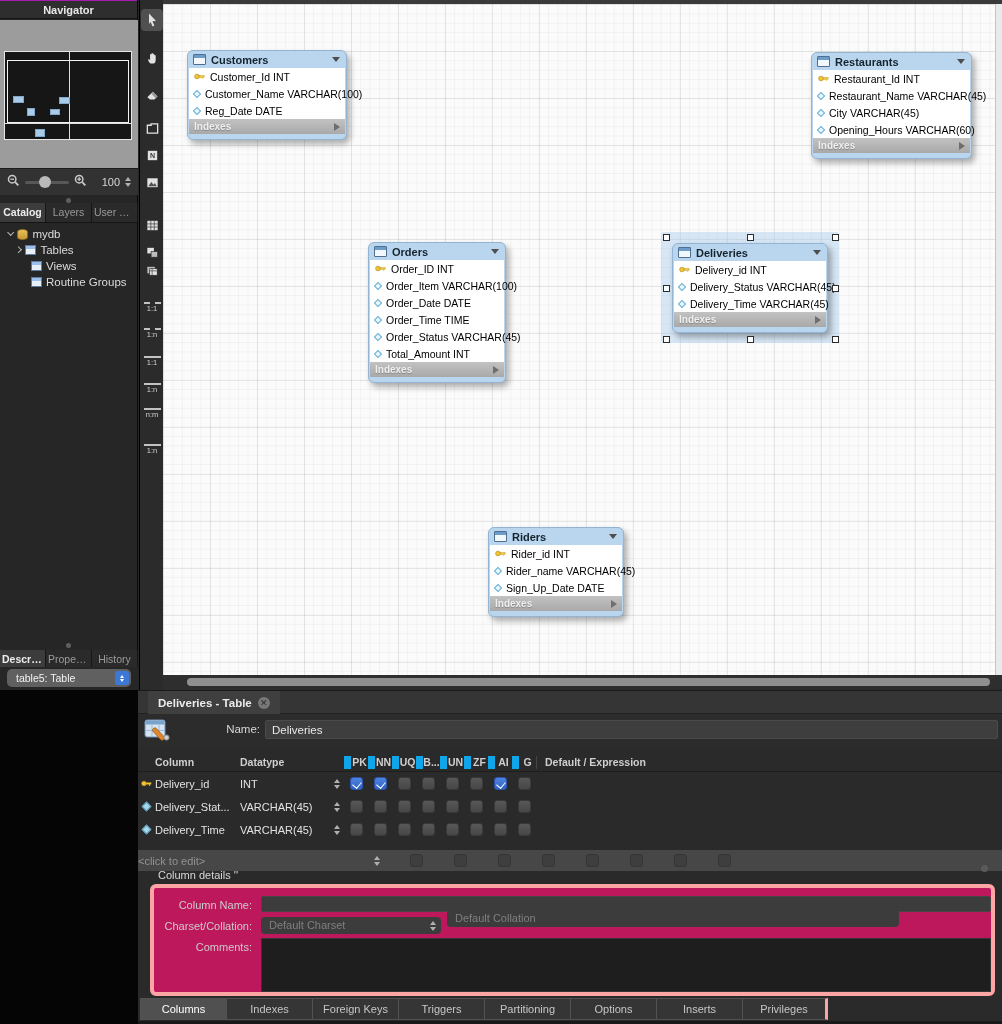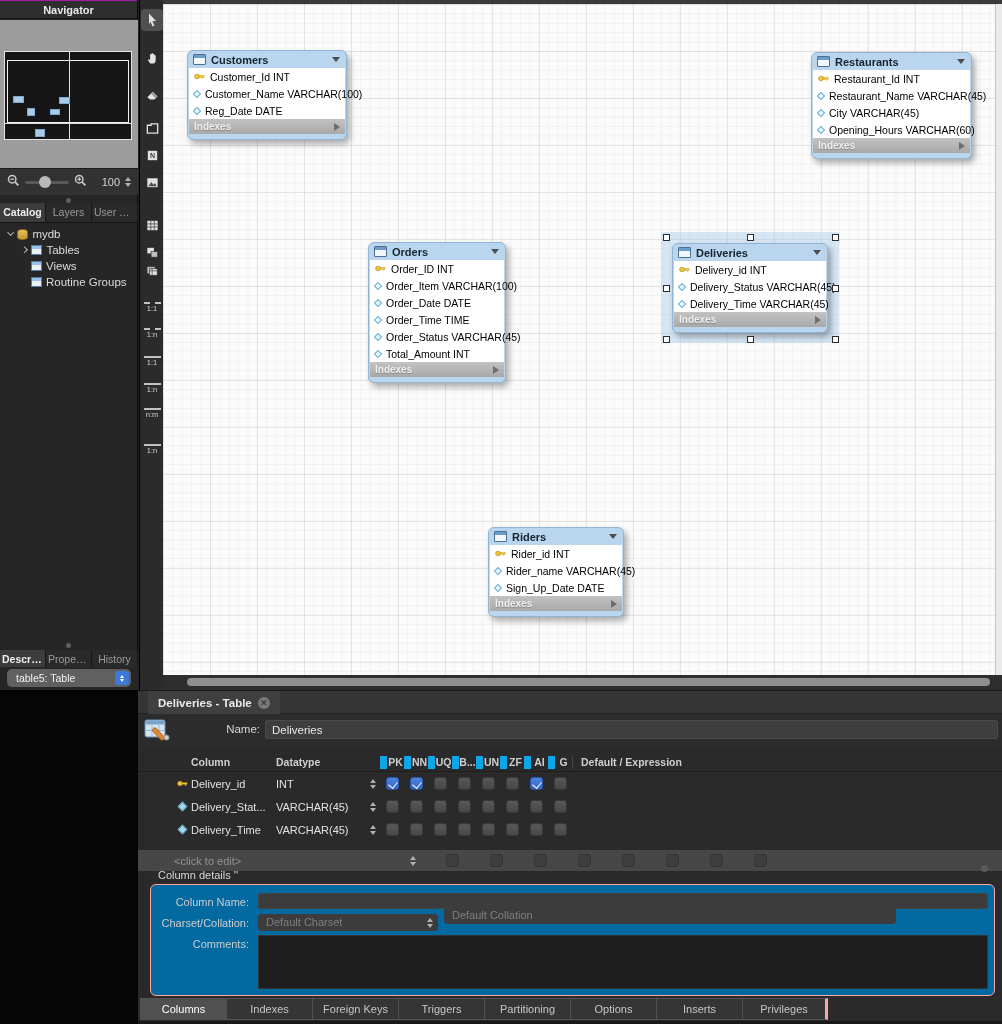--- a/index.html
+++ b/index.html
@@ -89,41 +89,41 @@
   #editor-tabbar { position:absolute; left:0; top:0; width:100%; height:23px; background:#353535; border-bottom:1px solid #202020; }
   #editor-tab { position:absolute; left:10px; top:0; height:23px; display:flex; align-items:center; gap:6px; padding:0 10px; background:#3f3f3f; }
   #editor-tab-title { color:#ececec; font-size:11.5px; font-weight:bold; }
   #editor-tab-close { width:12px; height:12px; border-radius:50%; background:#787878; color:#2c2c2c; font-size:9px; line-height:12px; text-align:center; font-weight:bold; }
   #name-row { position:absolute; left:0; top:23px; width:100%; height:34px; background:#2c2c2c; }
   #editor-table-icon { position:absolute; left:6px; top:4px; }
   #name-label { position:absolute; left:60px; top:9px; width:62px; text-align:right; color:#d6d6d6; font-size:11.5px; }
   #name-input { position:absolute; left:127px; top:6px; width:733px; height:19px; background:#3e3e3e; border:1px solid #4a4a4a; border-radius:2px; color:#e9e9e9; font-size:11.5px; padding:0 6px; font-family:inherit; }
 
   #grid { position:absolute; left:0; top:62px; width:100%; }
-  .g-row { display:flex; align-items:center; height:23px;padding-left:36px; }
+  .g-row { display:flex; align-items:center; height:23px; }
   #grid-header { height:19px; border-bottom:1px solid #1e1e1e; }
   .gc-icon { width:17px; flex:0 0 auto; display:flex; justify-content:center; }
   .gc-col { width:85px; flex:0 0 auto; font-size:11px; color:#e2e2e2; overflow:hidden; white-space:nowrap; }
   .gc-type { width:90px; flex:0 0 auto; font-size:11px; color:#e2e2e2; white-space:nowrap; }
   .gc-step { width:14px; flex:0 0 auto; }
   .gc-chk { width:24px; flex:0 0 auto; display:flex; justify-content:center; }
   .gc-def { flex:1; font-size:11px; color:#e2e2e2; padding-left:8px; }
   #grid-header .gc-col, #grid-header .gc-type, #grid-header .gc-chk, #grid-header .gc-def { font-weight:bold; color:#cfcfcf; font-size:10.5px; }
   #grid-header .gc-chk { border-left:7px solid #0ea5e9; height:13px; align-items:center; }
   #grid-header .gc-def { border-left:1px solid #454545; height:13px; line-height:13px; }
   .chk { width:13px; height:13px; border-radius:3px; background:linear-gradient(#585858,#474747); border:1px solid #3a3a3a; position:relative; }
   .chk.on { background:linear-gradient(#4d82e0,#3263c4); border-color:#2b55a8; }
   .chk.on::after { content:""; position:absolute; left:3px; top:2px; width:5px; height:7px; border:solid #fff; border-width:0 1.8px 1.8px 0; transform:rotate(40deg); }
   .diamond-grid { width:7px; height:7px; background:#a6d8ea; border:1px solid #5a9cc0; transform:rotate(45deg); }
   #placeholder-row { background:#474747; height:21px; margin-top:9px;gap:20px; }
   #placeholder-row .gc-col { color:#929292; width:188px; }
   #placeholder-row .chk { background:#3e3e3e; border-color:#353535; }
 
   #details-title { position:absolute; left:20px; top:178px; color:#d8d8d8; font-size:11px; }
-  #details-group { position:absolute; left:12px; top:193px; width:845px; height:112px; background:#0369a1; border:1px solid #fca5a5; border-radius:6px; }
+  #details-group { position:absolute; left:12px; top:193px; width:845px; height:112px; background:#be185d; border:4px solid #fca5a5; border-radius:6px; }
   .dt-label { position:absolute; width:160px; text-align:right; color:#cccccc; font-size:11px; }
   #cn-label { left:-62px; top:11px; }
   #cc-label { left:-62px; top:32px; }
   #cm-label { left:-62px; top:53px; }
   #cn-input { position:absolute; left:107px; top:8px; width:730px; height:16px; background:#3c3c3c; border:1px solid #464646; border-radius:2px; color:#e9e9e9; font-size:11px; padding:0 5px; font-family:inherit; }
   .dd { position:absolute; height:17px; background:#3c3c3c; border-radius:4px; color:#7f7f7f; font-size:11px; line-height:17px; padding:0 8px; }
   #dd-charset { left:107px; top:29px; width:180px; }
   #dd-charset .mini-stepper { position:absolute; right:5px; top:4px; }
   #dd-collation { left:293px; top:22px; width:452px; }
   #cm-textarea { position:absolute; left:107px; top:50px; width:730px; height:54px; background:#1e1e1e; border:1px solid #343434; resize:none; color:#ddd; font-family:inherit; }
@@ -186,21 +186,21 @@
         <div class="side-tab active">Catalog</div>
         <div class="side-tab">Layers</div>
         <div class="side-tab">User Ty...</div>
       </div>
     <div id="tree">
         <div class="tree-row" style="padding-left: 8px;">
           <span class="chev down"></span>
           <span class="db-icon"></span>
           <span>mydb</span>
         </div>
-        <div class="tree-row" style="padding-left: 22px;">
+        <div class="tree-row" style="padding-left: 16px;">
           <span class="chev right"></span>
           <span class="tbl-icon-sm"></span>
           <span>Tables</span>
         </div>
         <div class="tree-row" style="padding-left: 31px;">
           <span class="tbl-icon-sm"></span>
           <span>Views</span>
         </div>
         <div class="tree-row" style="padding-left: 31px;">
           <span class="tbl-icon-sm"></span>

